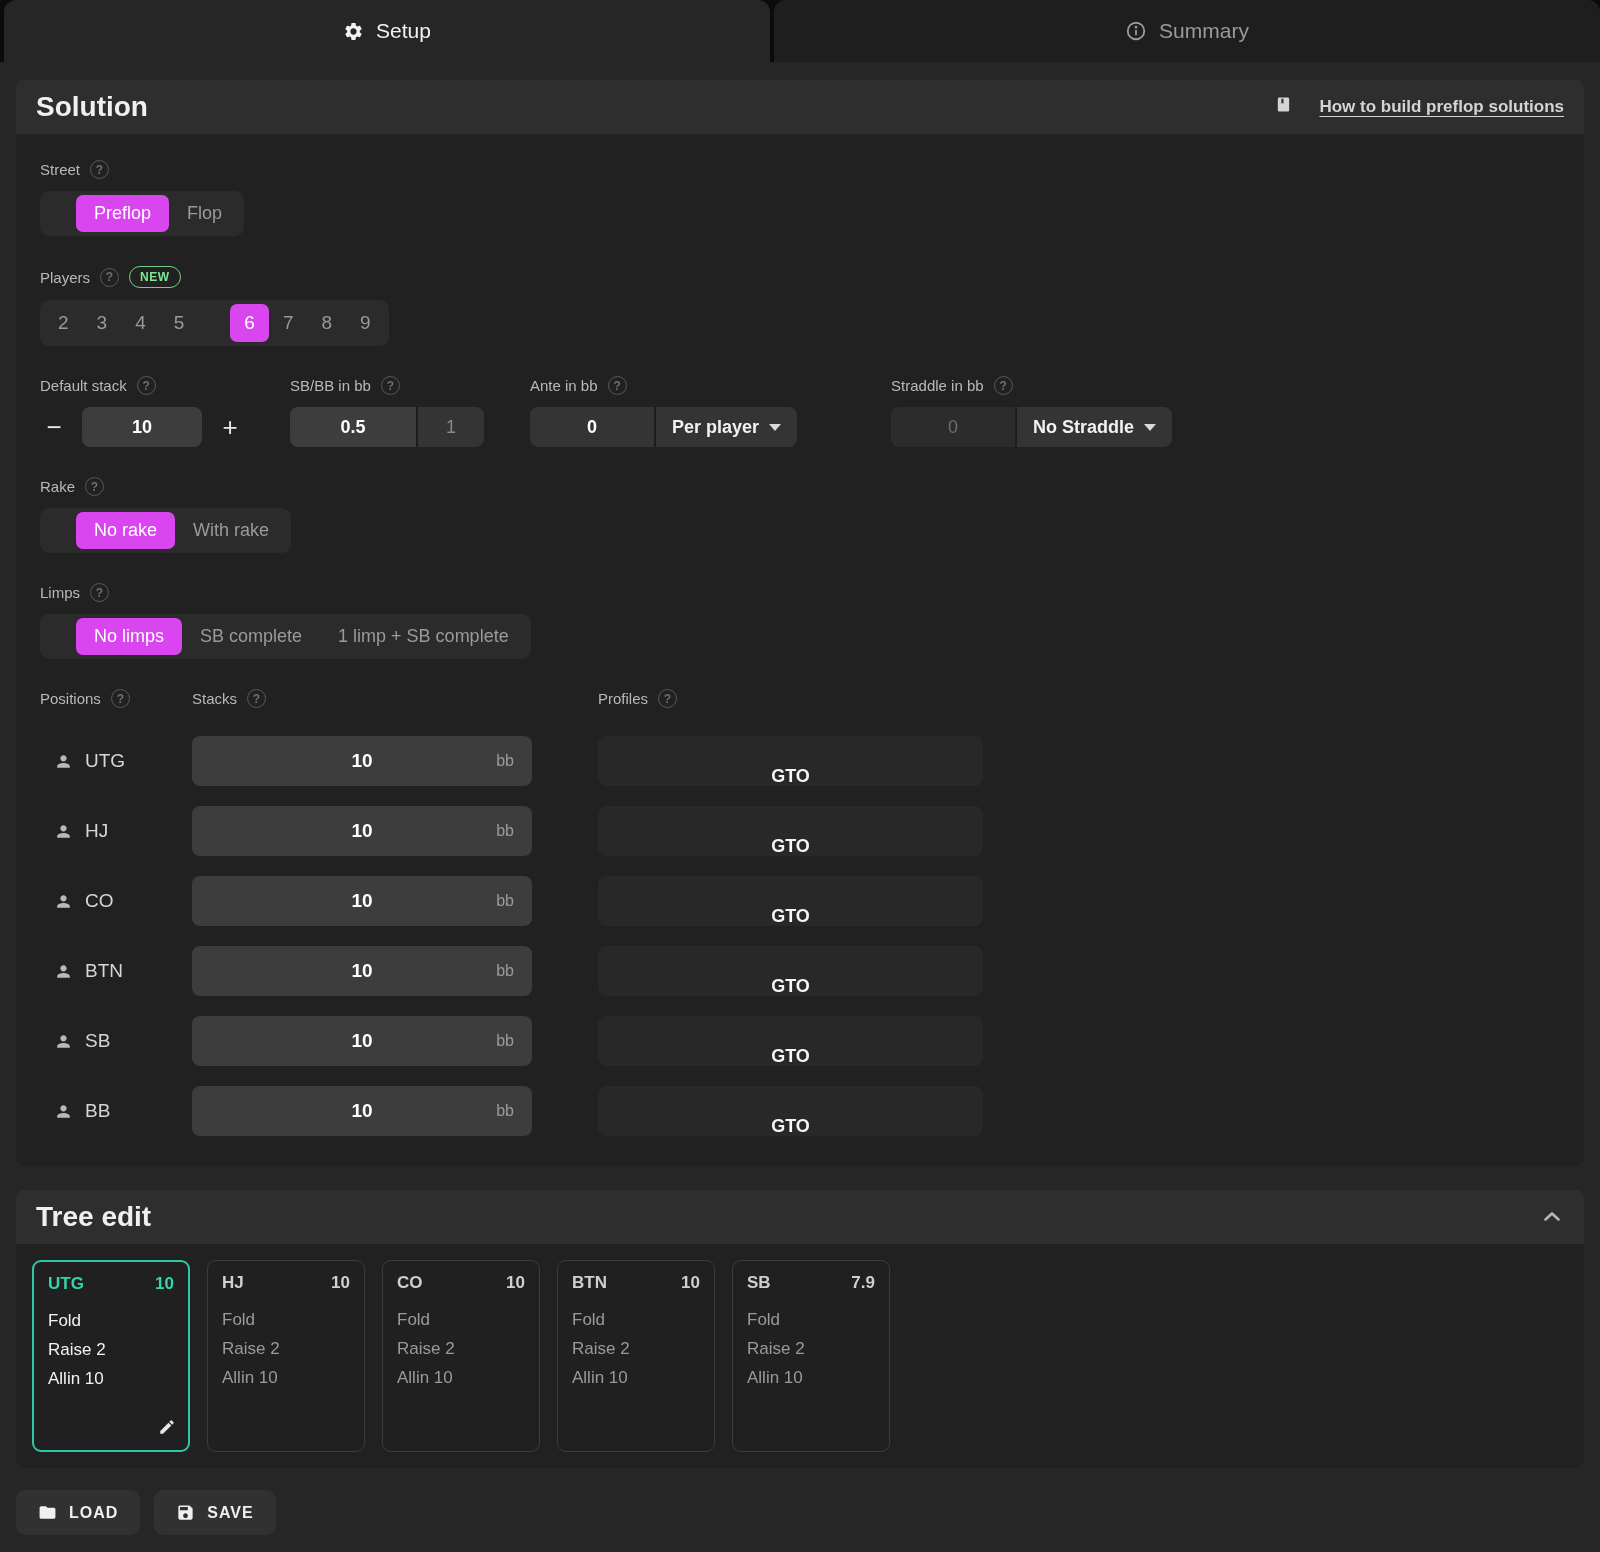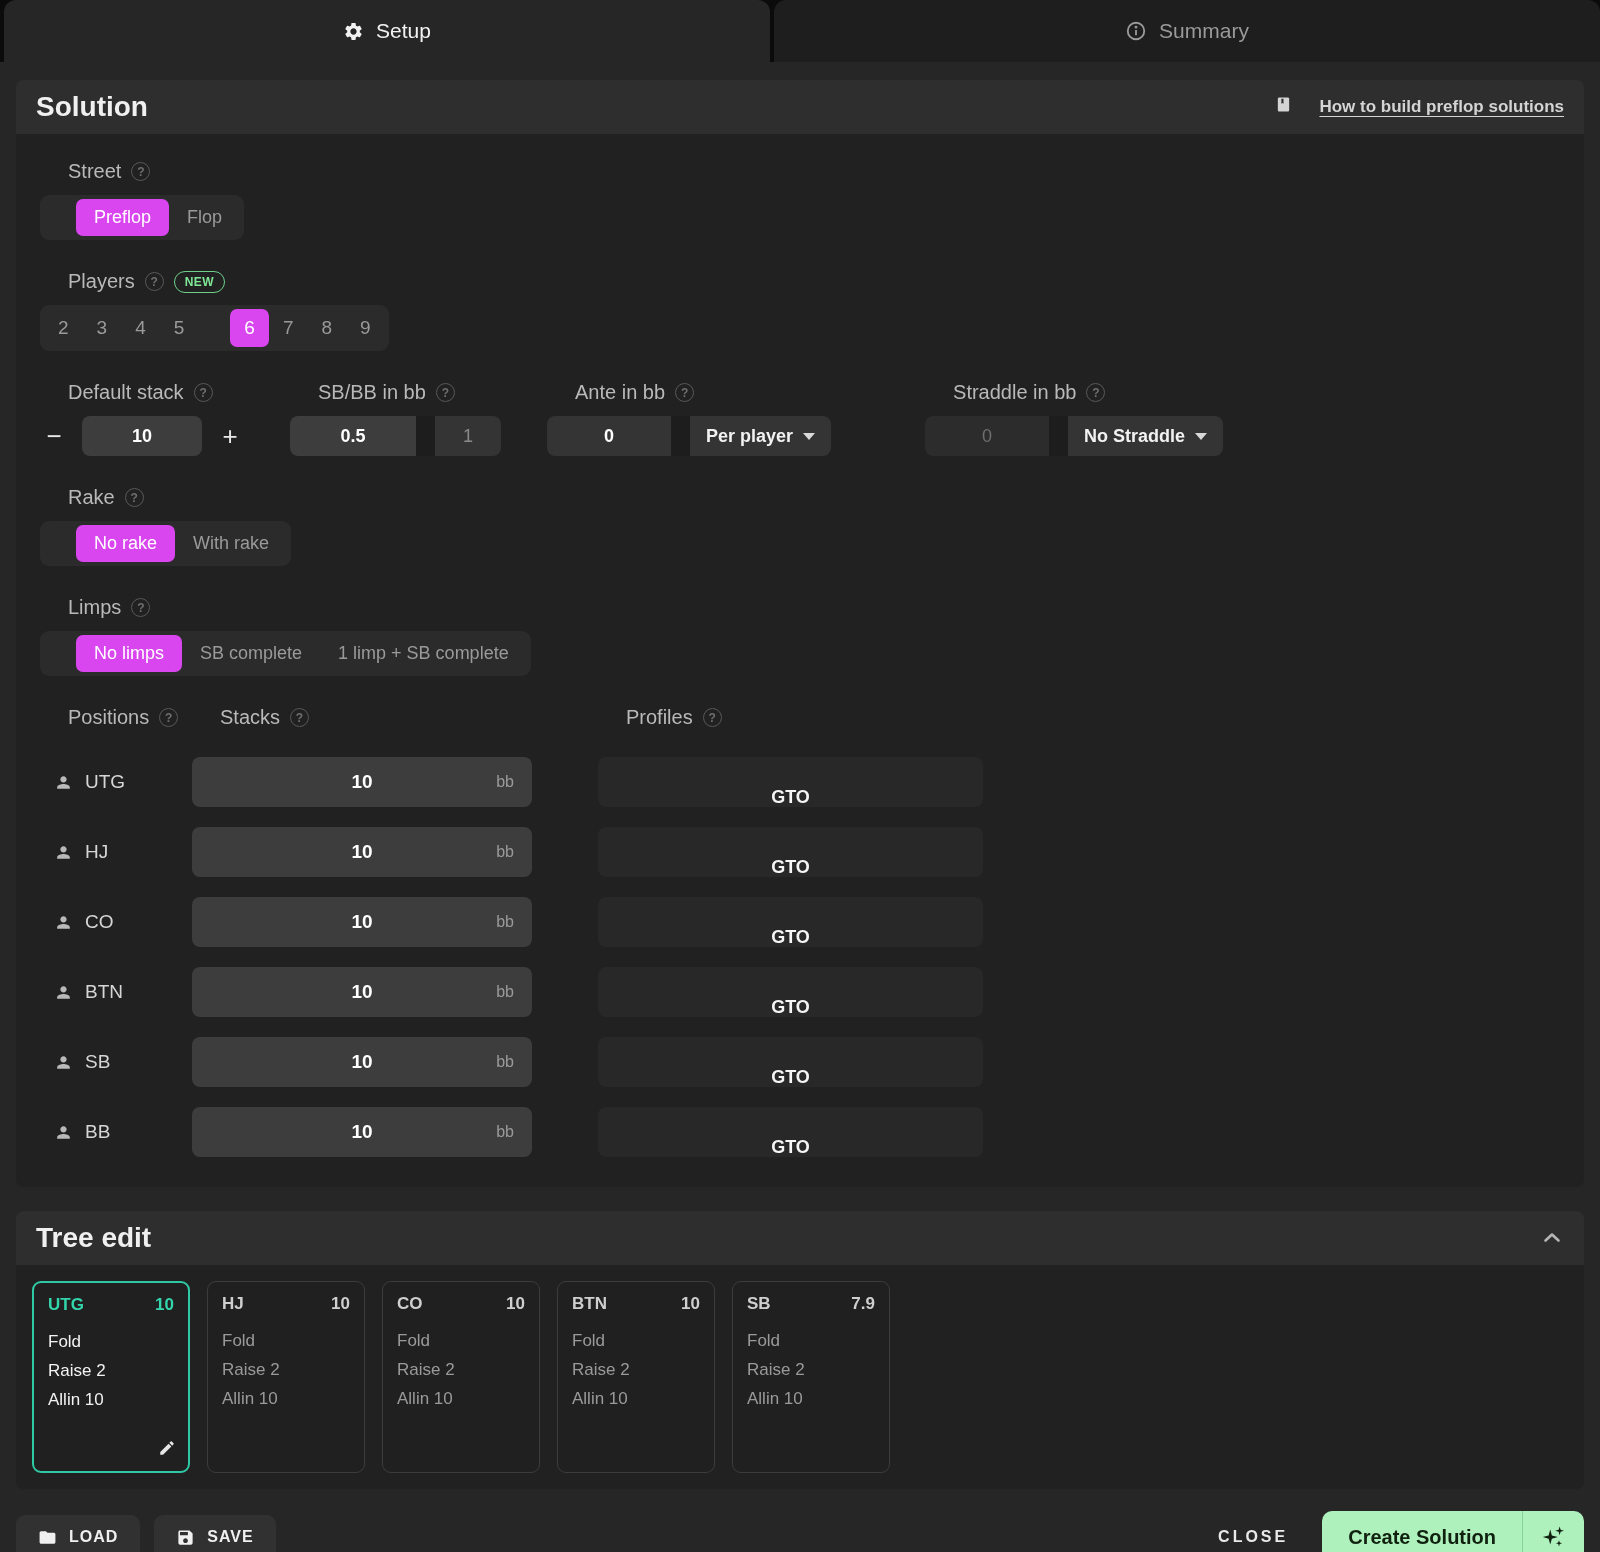--- a/index.html
+++ b/index.html
@@ -38,21 +38,21 @@
   .help-link {
     display: flex; align-items: center; gap: 27px;
     color: #d4d4d4; font-size: 17px; font-weight: 600;
     text-decoration: underline; text-underline-offset: 4px; cursor: pointer;
   }
 
   
   .solution-body { padding: 26px 24px 30px 24px; }
   .group { margin-bottom: 30px; }
   .label-row { display: flex; align-items: center; gap: 10px; margin-bottom: 12px; }
-  .label-text { color: #b9b9b9; font-size: 20px; margin-left: 28px; }
+  .label-text { color: #b9b9b9; font-size: 15px; }
   .help-circle {
     width: 19px; height: 19px; border-radius: 50%;
     border: 1.5px solid #585858; color: #6f6f6f;
     font-size: 12px; font-weight: 700;
     display: inline-flex; align-items: center; justify-content: center;
   }
   .new-badge {
     border: 1.5px solid #6fcf8a; color: #7fe696; border-radius: 12px;
     font-size: 12px; font-weight: 700; letter-spacing: 0.5px;
     padding: 3px 10px;
@@ -75,21 +75,21 @@
   .step-btn {
     background: transparent; border: none; color: #e8e8e8;
     font-size: 26px; font-weight: 400; width: 28px; cursor: pointer; line-height: 1;
   }
   .box-input {
     height: 40px; border-radius: 8px; background: #3d3d3d;
     display: flex; align-items: center; justify-content: center;
     color: #ffffff; font-size: 18px; font-weight: 700;
   }
   .w120 { width: 120px; }
-  .pair { display: inline-flex; gap: 19px; background: #1d1d1d; border-radius: 8px; padding: 0; }
+  .pair { display: inline-flex; gap: 2px; background: #1d1d1d; border-radius: 8px; padding: 0; }
   .pair .box-input { border-radius: 8px 0 0 8px; }
   .pair .box-second { border-radius: 0 8px 8px 0; background: #343434; color: #8a8a8a; font-weight: 400; }
   .dd {
     height: 40px; background: #343434; border-radius: 0 8px 8px 0;
     display: flex; align-items: center; justify-content: center; gap: 10px;
     color: #f2f2f2; font-size: 18px; font-weight: 700; padding: 0 16px; cursor: pointer;
   }
   .caret {
     width: 0; height: 0; border-left: 6px solid transparent;
     border-right: 6px solid transparent; border-top: 7px solid #d9d9d9;
@@ -501,28 +501,15 @@
           </svg>
         <span>LOAD</span>
       </button>
       <button class="ghost-btn">
         <svg width="19" height="19" viewBox="0 0 24 24" fill="#f0f0f0">
             <path d="M17 3H5c-1.11 0-2 .9-2 2v14c0 1.1.89 2 2 2h14c1.1 0 2-.9 2-2V7l-4-4zm-5 16c-1.66 0-3-1.34-3-3s1.34-3 3-3 3 1.34 3 3-1.34 3-3 3zm3-10H5V5h10v4z"></path>
           </svg>
         <span>SAVE</span>
       </button>
     </div>
-    <div class="footer-right">
-      <button class="close-btn">CLOSE</button>
-      <div class="create-btn">
-        <span class="create-main">Create Solution</span>
-        <span class="create-spark">
-          <svg width="30" height="30" viewBox="0 0 24 24" fill="#10210f">
-            <path d="M9 6 L10.3 10.7 L15 12 L10.3 13.3 L9 18 L7.7 13.3 L3 12 L7.7 10.7 Z"></path>
-            <path d="M16.5 3.5 L17.3 6.2 L20 7 L17.3 7.8 L16.5 10.5 L15.7 7.8 L13 7 L15.7 6.2 Z"></path>
-            <path d="M16 14.5 L16.6 16.4 L18.5 17 L16.6 17.6 L16 19.5 L15.4 17.6 L13.5 17 L15.4 16.4 Z"></path>
-          </svg>
-        </span>
-      </div>
-    </div>
   </div>
 
 </div>
 
 </body></html>

